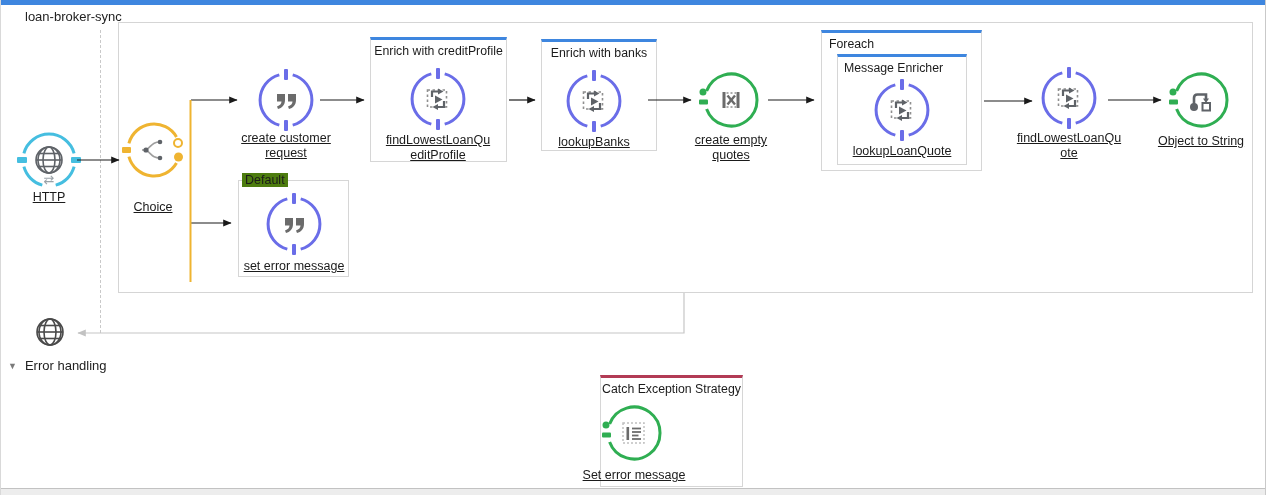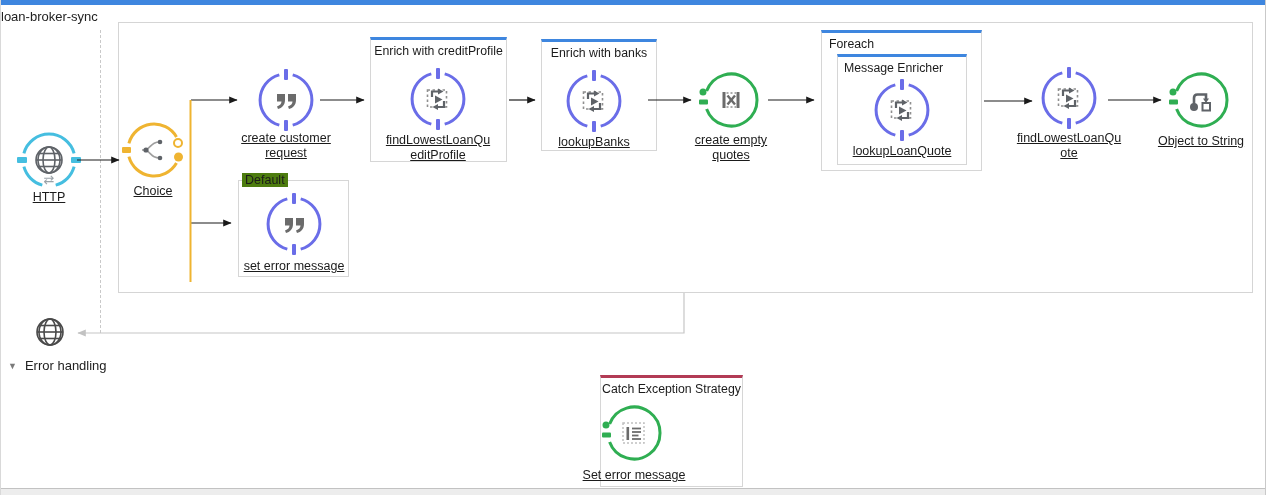--- a/index.html
+++ b/index.html
@@ -1,21 +1,21 @@
 <!DOCTYPE html>
 <html><head>
 <meta charset="utf-8">
 <style>
   html,body{margin:0;padding:0;}
   body{width:1268px;height:495px;overflow:hidden;background:#fff;
        font-family:"Liberation Sans","DejaVu Sans",sans-serif;}
   #canvas{position:relative;width:1266px;height:495px;background:#fff;
           border-left:1px solid #d9d9d9;border-right:1px solid #c9c9c9;box-sizing:border-box;}
   #topbar{position:absolute;left:0;top:0;width:100%;height:5px;background:#3E86DF;z-index:6;}
-  #flow-title{position:absolute;left:0;top:9px;font-size:13px;color:#222;z-index:3;}
+  #flow-title{position:absolute;left:24px;top:9px;font-size:13px;color:#222;z-index:3;}
   #flow-container{position:absolute;left:117px;top:22px;width:1135px;height:271px;
                   border:1px solid #d5d5d5;background:#fff;box-sizing:border-box;z-index:1;}
   #dashed-line{position:absolute;left:99px;top:30px;height:303px;width:0;
                border-left:1px dashed #c9c9c9;z-index:1;}
   .node{position:absolute;z-index:3;}
   .nlabel{position:absolute;transform:translateX(-50%);width:150px;text-align:center;
           font-size:12.5px;line-height:15px;color:#1b1b1b;white-space:pre-line;z-index:3;text-decoration:underline;}
   .scope{position:absolute;background:#fff;border:1px solid #d6d6d6;box-sizing:border-box;z-index:2;}
   .scope.blue-top{border-top:3px solid #3E86DF;}
   .scope.red-top{border-top:3px solid #B23B55;}
@@ -90,21 +90,21 @@
       <circle cx="56.5" cy="39" r="4.5" fill="#EFB431"></circle>
       <g>
         <path d="M38,24 C30,24 30,28 24,32 C30,36 30,40 38,40" fill="none" stroke="#9e9e9e" stroke-width="1.6"></path>
         <line x1="20" y1="32" x2="24" y2="32" stroke="#9e9e9e" stroke-width="1.6"></line>
         <circle cx="38" cy="24" r="2.3" fill="#5f6368"></circle>
         <circle cx="24" cy="32" r="2.6" fill="#5f6368"></circle>
         <circle cx="38" cy="40" r="2.3" fill="#5f6368"></circle>
       </g>
     </svg>
   </div>
-  <div class="nlabel" style="left:152px;top:184px;">Choice</div>
+  <div class="nlabel" style="left:152px;top:200px;">Choice</div>
 
   <div class="node" style="left:253px;top:68px;">
     <svg width="64" height="64" viewBox="0 0 64 64">
       <path d="M38.7,6.9 A26,26 0 0 1 38.7,57.1" fill="none" stroke="#6A6DE8" stroke-width="3"></path>
       <path d="M25.3,57.1 A26,26 0 0 1 25.3,6.9" fill="none" stroke="#6A6DE8" stroke-width="3"></path>
       <rect x="30" y="1" width="4" height="11" rx="1" fill="#6A6DE8"></rect>
       <rect x="30" y="52" width="4" height="11" rx="1" fill="#6A6DE8"></rect>
       <g fill="#6b6b6b">
         <path d="M23,26 h8 v6 c0,5 -3,8 -7,9 l-1,-2.5 c3,-1 4.5,-3 4.5,-5 h-4.5 z"></path>
         <path d="M34,26 h8 v6 c0,5 -3,8 -7,9 l-1,-2.5 c3,-1 4.5,-3 4.5,-5 h-4.5 z"></path>

